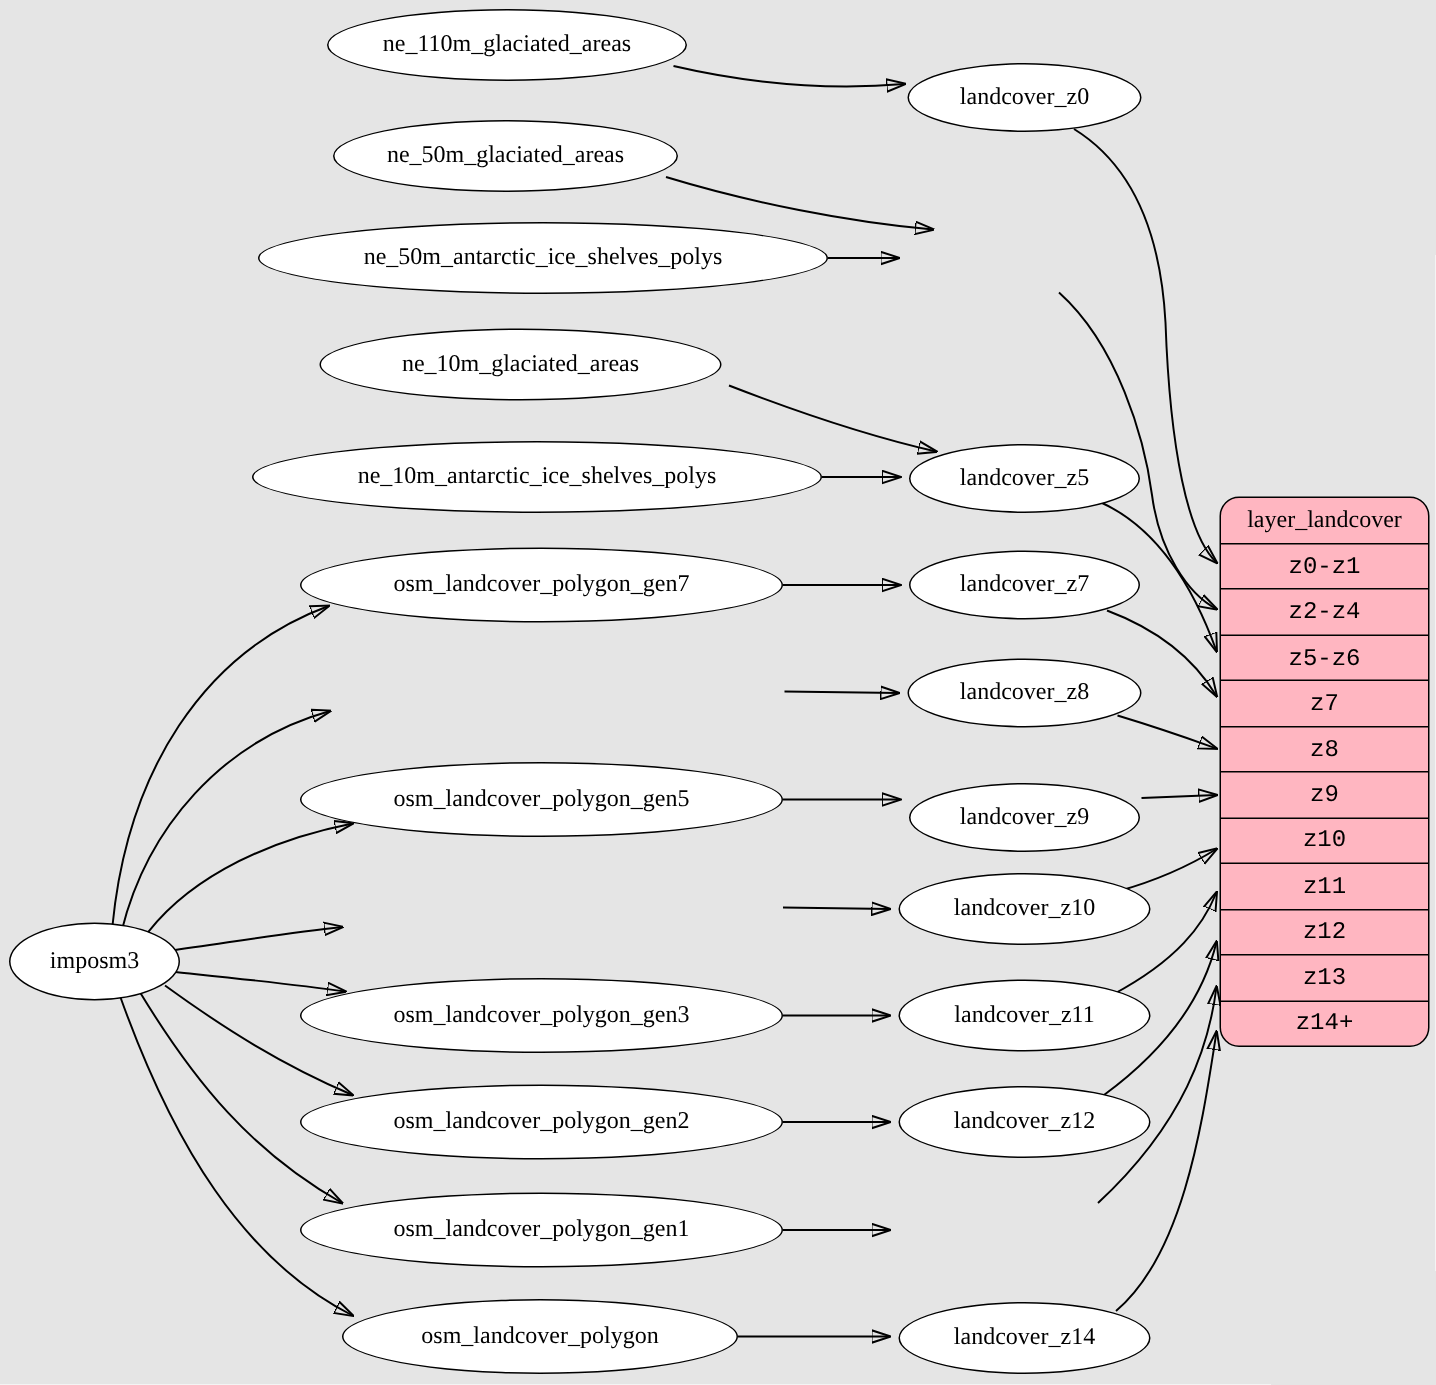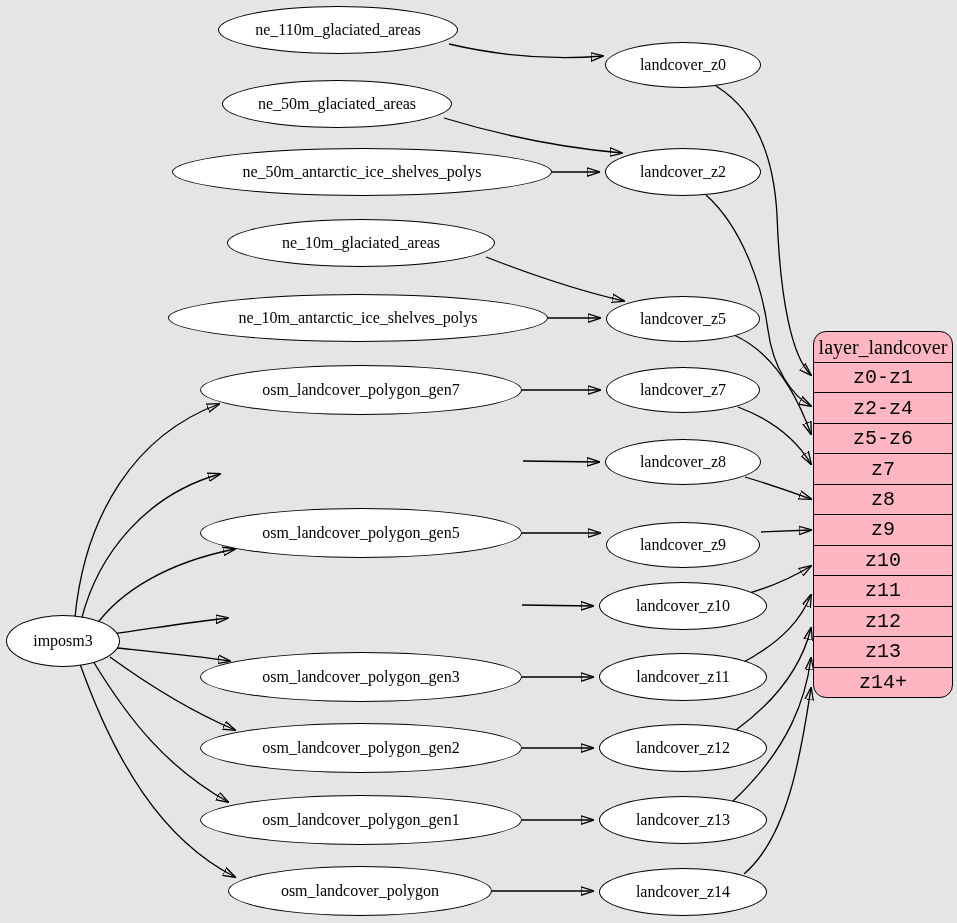--- a/index.html
+++ b/index.html
@@ -24,21 +24,21 @@
     white-space:nowrap;
   }
   .record{
     position:absolute;
     left:813px;top:331px;width:140px;height:367px;
     box-sizing:border-box;
     background:#ffb6c1;
     border:1.6px solid #000;
     border-radius:13px;
     display:flex;flex-direction:column;
-    font-size:20px;
+    font-size:16px;
   }
   .record-title{
     height:30px;flex:0 0 30px;
     display:flex;align-items:center;justify-content:center;
     border-bottom:1.3px solid #000;
   }
   .record-row{
     flex:1 1 auto;
     display:flex;align-items:center;justify-content:center;
     border-bottom:1.3px solid #000;
@@ -97,21 +97,21 @@
 
   <div class="node" style="left:218px;top:6px;width:240px;height:48px">
       <span>ne_110m_glaciated_areas</span>
     </div>
   <div class="node" style="left:222px;top:80px;width:230px;height:48px">
       <span>ne_50m_glaciated_areas</span>
     </div>
   <div class="node" style="left:172px;top:148px;width:380px;height:48px">
       <span>ne_50m_antarctic_ice_shelves_polys</span>
     </div>
-  <div class="node" style="left:227px;top:219px;width:268px;height:48px">
+  <div class="node" style="left:213px;top:219px;width:268px;height:48px">
       <span>ne_10m_glaciated_areas</span>
     </div>
   <div class="node" style="left:168px;top:294px;width:380px;height:48px">
       <span>ne_10m_antarctic_ice_shelves_polys</span>
     </div>
   <div class="node" style="left:200px;top:365px;width:322px;height:50px">
       <span>osm_landcover_polygon_gen7</span>
     </div>
   <div class="node" style="left:200px;top:508px;width:322px;height:50px">
       <span>osm_landcover_polygon_gen5</span>
@@ -128,46 +128,40 @@
   <div class="node" style="left:228px;top:866px;width:264px;height:50px">
       <span>osm_landcover_polygon</span>
     </div>
   <div class="node" style="left:6px;top:615px;width:114px;height:52px">
       <span>imposm3</span>
     </div>
 
   <div class="node" style="left:605px;top:42px;width:156px;height:46px">
       <span>landcover_z0</span>
     </div>
-  <div class="node" style="left:605px;top:148px;width:156px;height:48px">
-      <span>landcover_z2</span>
-    </div>
   <div class="node" style="left:606px;top:296px;width:154px;height:46px">
       <span>landcover_z5</span>
     </div>
   <div class="node" style="left:606px;top:367px;width:154px;height:46px">
       <span>landcover_z7</span>
     </div>
   <div class="node" style="left:605px;top:439px;width:156px;height:46px">
       <span>landcover_z8</span>
     </div>
   <div class="node" style="left:606px;top:522px;width:154px;height:46px">
       <span>landcover_z9</span>
     </div>
   <div class="node" style="left:599px;top:582px;width:168px;height:48px">
       <span>landcover_z10</span>
     </div>
   <div class="node" style="left:599px;top:653px;width:168px;height:48px">
       <span>landcover_z11</span>
     </div>
   <div class="node" style="left:599px;top:724px;width:168px;height:48px">
       <span>landcover_z12</span>
-    </div>
-  <div class="node" style="left:599px;top:796px;width:168px;height:48px">
-      <span>landcover_z13</span>
     </div>
   <div class="node" style="left:599px;top:868px;width:168px;height:48px">
       <span>landcover_z14</span>
     </div>
 
   <div class="record">
     <div class="record-title">layer_landcover</div>
     <div class="record-row">z0-z1</div>
     <div class="record-row">z2-z4</div>
     <div class="record-row">z5-z6</div>

